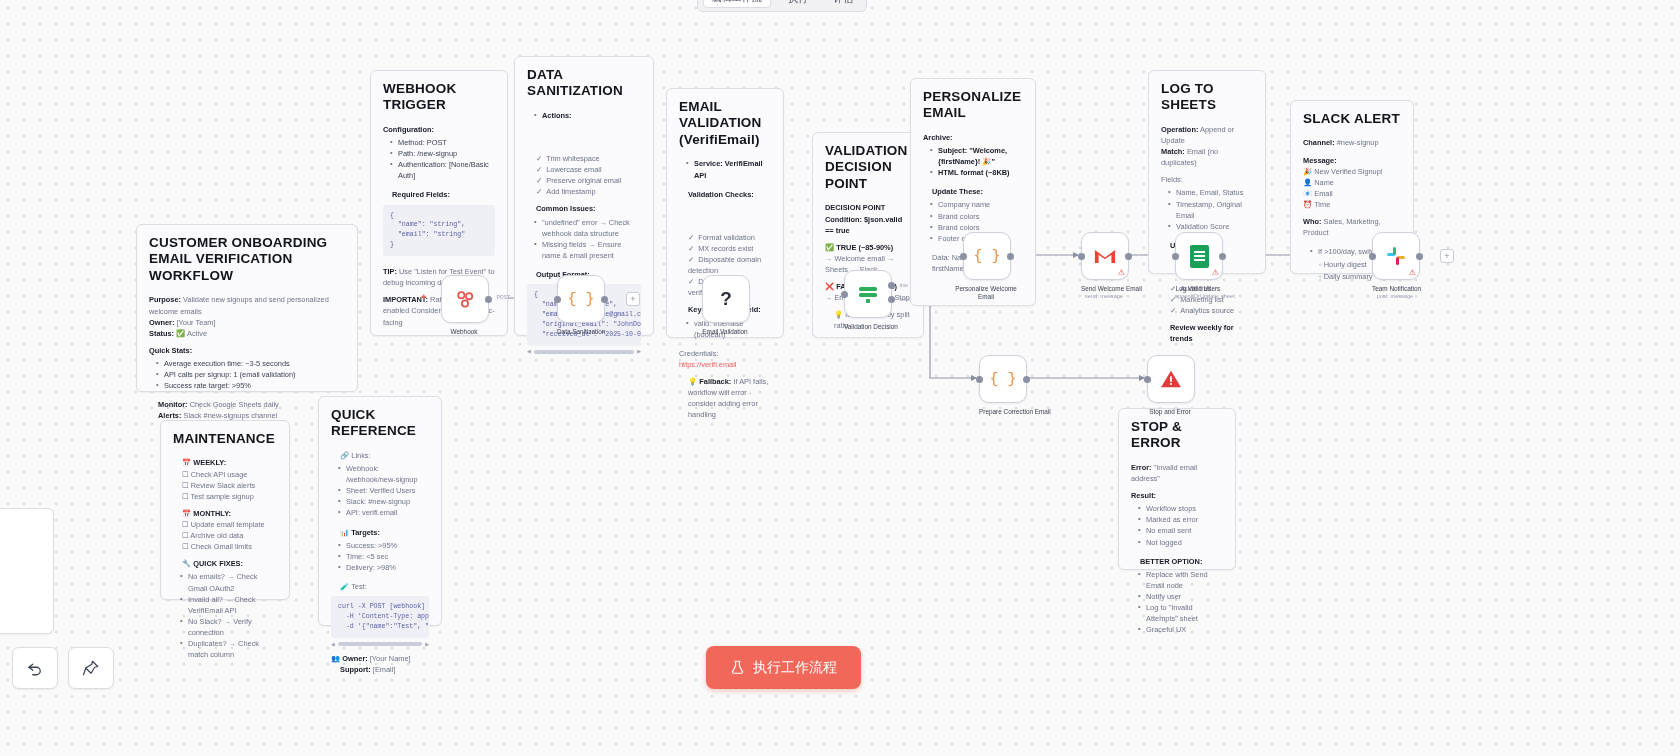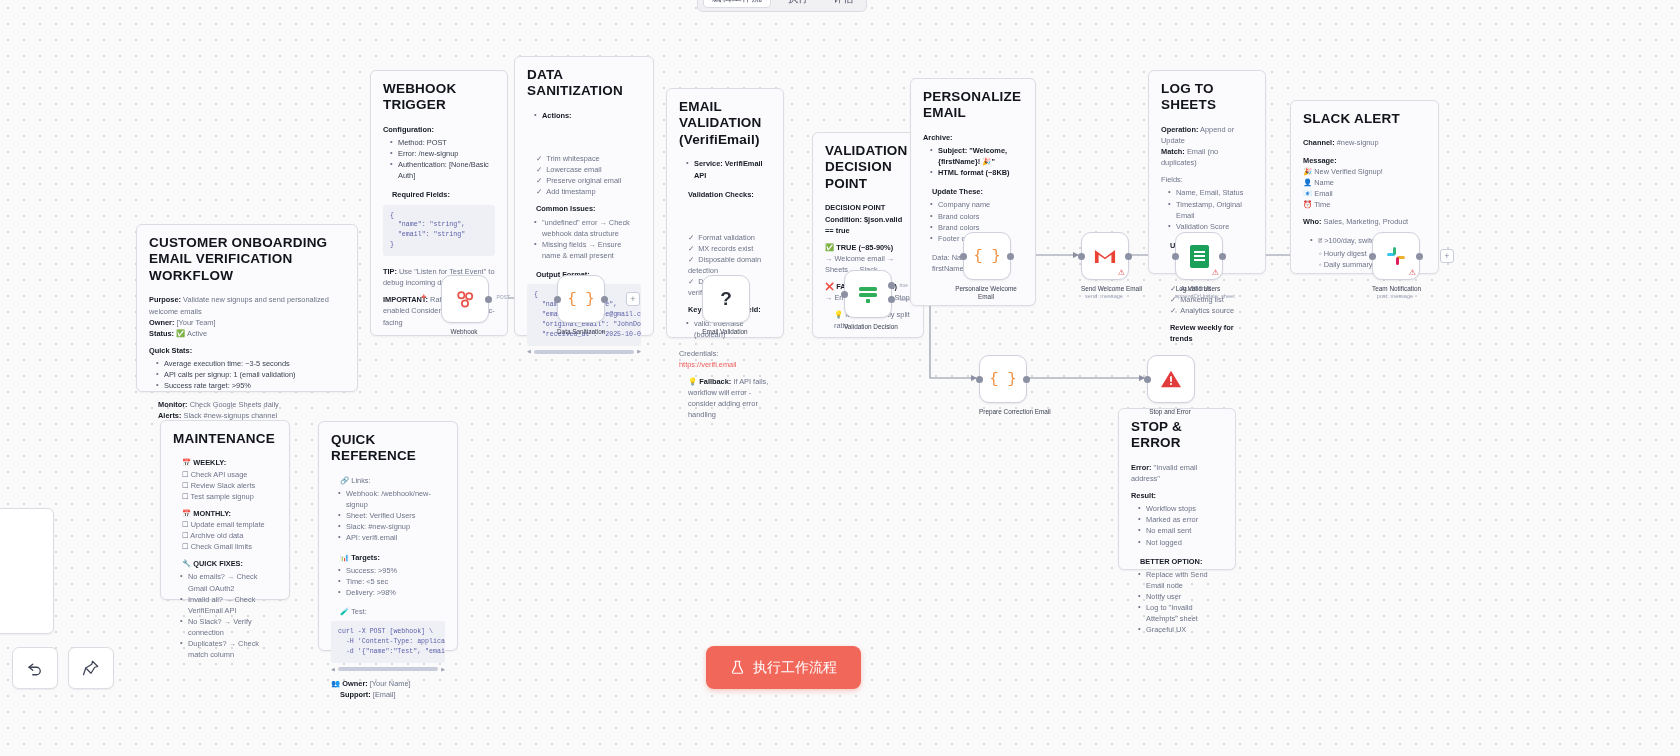--- a/index.html
+++ b/index.html
@@ -142,21 +142,21 @@
         <span class="sub">Slack #new-signups channel</span></div>
     </div>
   </div>
 
   <div class="note" style="left:370px;top:70px;width:138px;height:266px;">
     <h2>WEBHOOK TRIGGER</h2>
     <div class="body">
       <div><b>Configuration:</b></div>
       <ul>
         <li>Method: POST</li>
-        <li>Error: /new-signup</li>
+        <li>Path: /new-signup</li>
         <li>Authentication: [None/Basic Auth]</li>
       </ul>
       <div class="gap"></div>
       <div class="indent"><b>Required Fields:</b></div>
       <div class="code">{
   "name": "string",
   "email": "string"
 }</div>
       <div class="gap"></div>
       <div><b>TIP:</b>
@@ -288,21 +288,21 @@
       <div class="chk sub">
         <div>Audit trail</div>
         <div>Marketing list</div>
         <div>Analytics source</div>
       </div>
       <div class="gap"></div>
       <div class="indent"><b>Review weekly for trends</b></div>
     </div>
   </div>
 
-  <div class="note" style="left:1290px;top:100px;width:149px;height:174px;">
+  <div class="note" style="left:1290px;top:100px;width:124px;height:174px;">
     <h2>SLACK ALERT</h2>
     <div class="body">
       <div><b>Channel:</b>
         <span class="sub">#new-signup</span></div>
       <div class="gap"></div>
       <div><b>Message:</b></div>
       <div class="sub">
         <div><span>🎉</span>
           <span>New Verified Signup!</span></div>
         <div><span>👤</span>
@@ -373,21 +373,21 @@
         <b>QUICK FIXES:</b></div>
       <ul class="sub">
         <li>No emails? → Check Gmail OAuth2</li>
         <li>Invalid all? → Check VerifiEmail API</li>
         <li>No Slack? → Verify connection</li>
         <li>Duplicates? → Check match column</li>
       </ul>
     </div>
   </div>
 
-  <div class="note" style="left:318px;top:421px;width:140px;height:230px;">
+  <div class="note" style="left:318px;top:396px;width:124px;height:230px;">
     <h2>QUICK REFERENCE</h2>
     <div class="body">
       <div class="indent sub"><span>🔗</span>
         <span>Links:</span></div>
       <ul class="sub">
         <li>Webhook: /webhook/new-signup</li>
         <li>Sheet: Verified Users</li>
         <li>Slack: #new-signup</li>
         <li>API: verifi.email</li>
       </ul>

